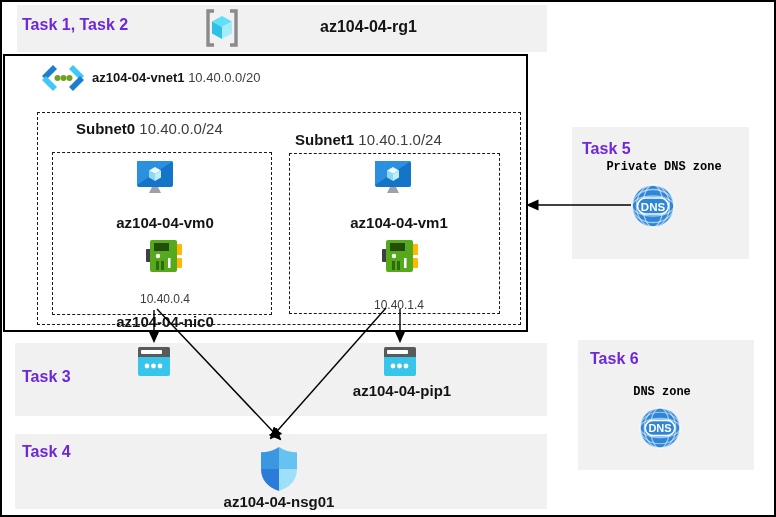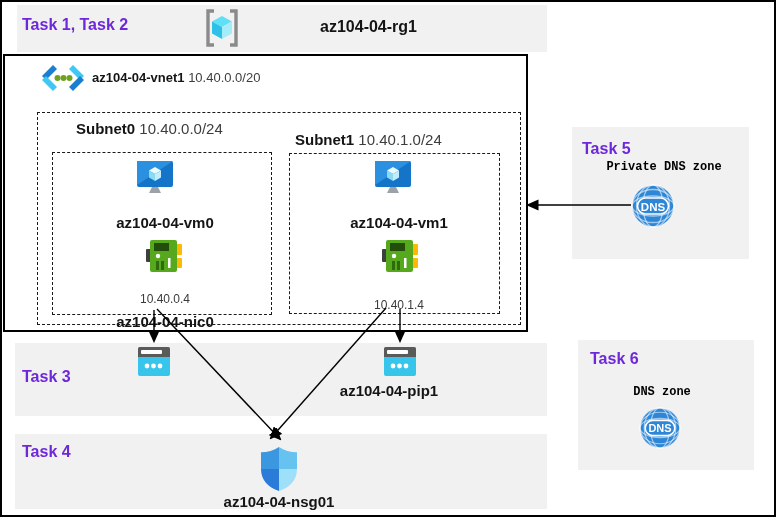--- a/index.html
+++ b/index.html
@@ -134,21 +134,21 @@
     <circle cx="23" cy="21" r="2.4" fill="#fff"></circle>
   </svg>
   <svg class="icon" style="left:381px;top:343px;" width="34" height="34" viewBox="0 0 34 34">
     <rect x="1" y="2" width="32" height="29" rx="2" fill="#37C5EC"></rect>
     <path d="M1,4 a2,2 0 0 1 2,-2 h28 a2,2 0 0 1 2,2 v8 h-32 z" fill="#5A5A5A"></path>
     <rect x="4" y="5" width="21" height="4" rx="1" fill="#fff"></rect>
     <circle cx="10" cy="21" r="2.4" fill="#fff"></circle>
     <circle cx="16.5" cy="21" r="2.4" fill="#fff"></circle>
     <circle cx="23" cy="21" r="2.4" fill="#fff"></circle>
   </svg>
-  <div class="res-label" style="left:312px;top:380px;">az104-04-pip1</div>
+  <div class="res-label" style="left:325px;top:380px;">az104-04-pip1</div>
 
   <div class="task-label" style="left:20px;top:441px;">Task 4</div>
   <svg class="icon" style="left:258px;top:444px;" width="38" height="46" viewBox="0 0 38 46">
     <defs>
       <clipPath id="shieldClip">
         <path d="M19,1 C24,4.5 30.5,6.2 37,6.2 V23 C37,34.5 29.5,41.5 19,45 C8.5,41.5 1,34.5 1,23 V6.2 C7.5,6.2 14,4.5 19,1 Z"></path>
       </clipPath>
     </defs>
     <g clip-path="url(#shieldClip)">
       <rect x="0" y="0" width="19" height="23" fill="#3B97DF"></rect>

